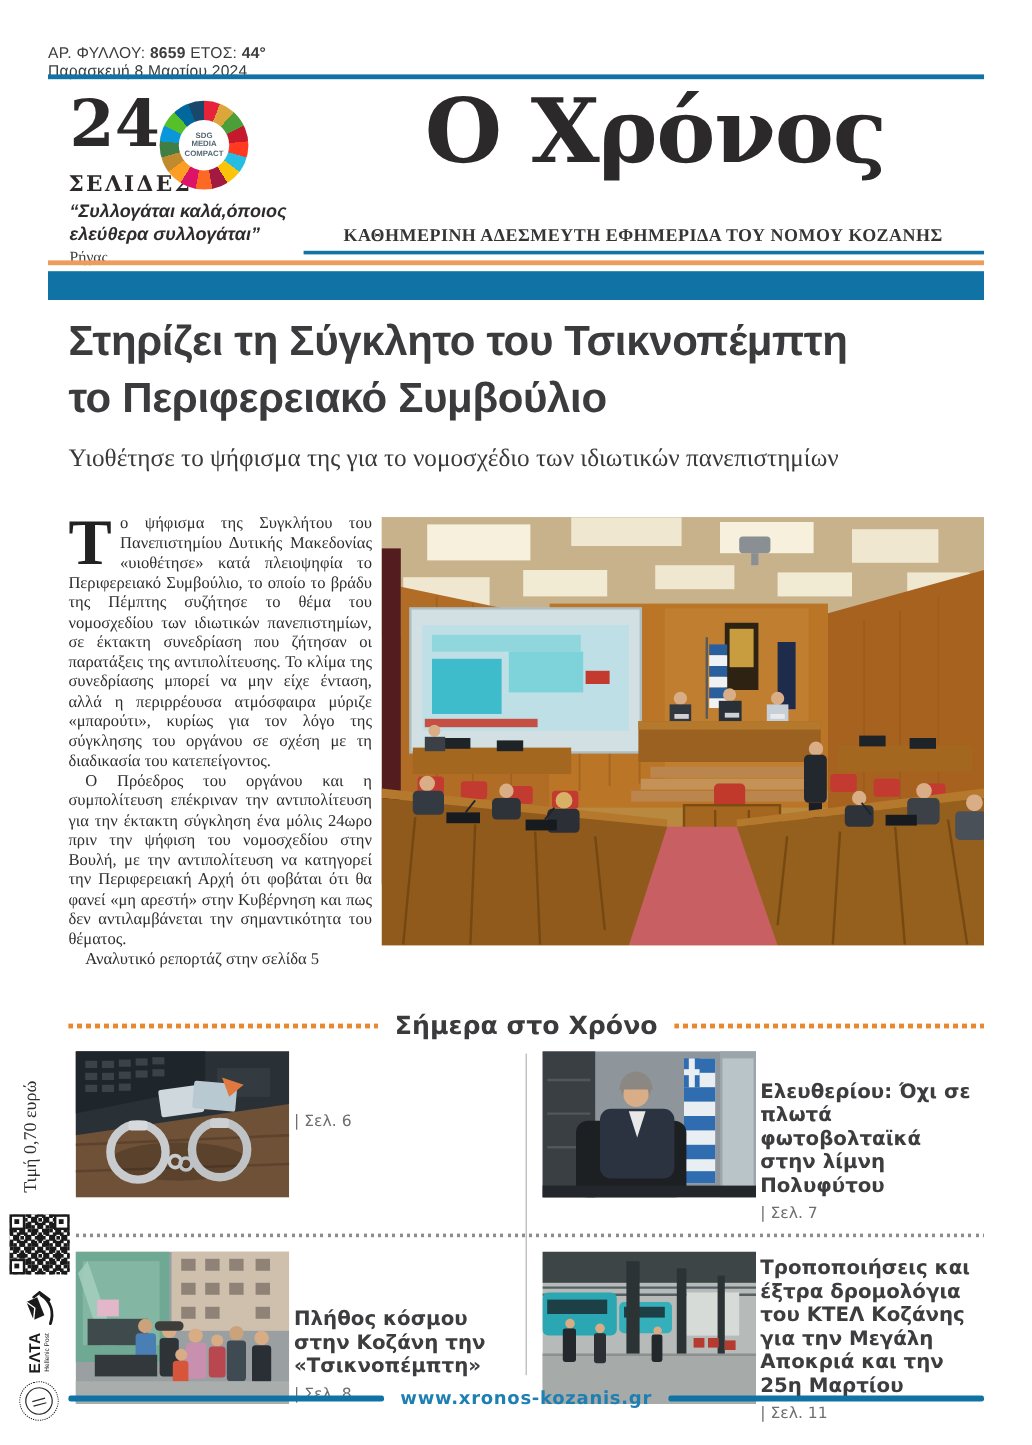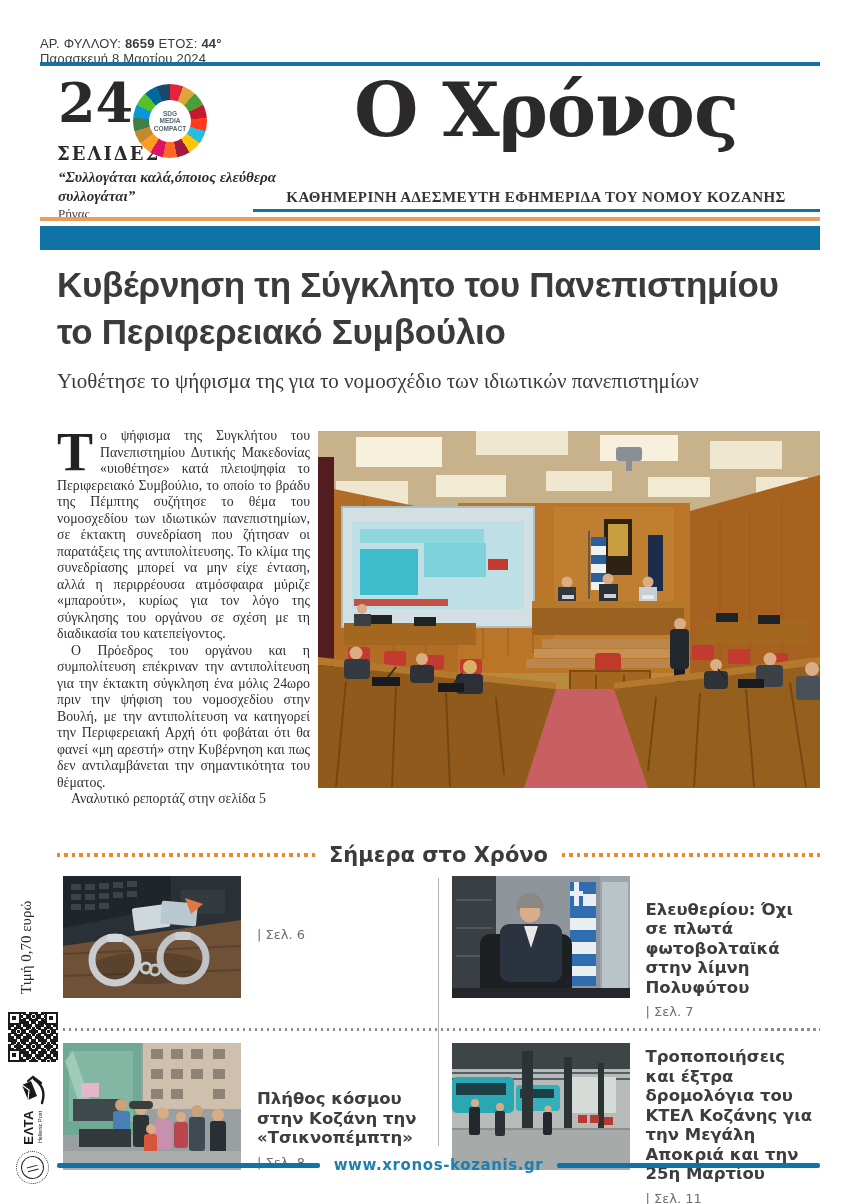--- a/index.html
+++ b/index.html
@@ -21,21 +21,21 @@
   .sdg{left:133px;top:84px;width:74px;height:74px;border-radius:50%;
        background:conic-gradient(#e5243b 0 21deg,#dda63a 21deg 42deg,#4c9f38 42deg 64deg,
         #c5192d 64deg 85deg,#ff3a21 85deg 106deg,#26bde2 106deg 127deg,#fcc30b 127deg 148deg,
         #a21942 148deg 169deg,#fd6925 169deg 191deg,#dd1367 191deg 212deg,#fd9d24 212deg 233deg,
         #bf8b2e 233deg 254deg,#3f7e44 254deg 275deg,#0a97d9 275deg 296deg,#56c02b 296deg 318deg,
         #00689d 318deg 339deg,#19486a 339deg 360deg);}
   .sdg-center{position:absolute;left:50%;top:50%;transform:translate(-50%,-50%);
       width:42px;height:42px;border-radius:50%;background:#fff;display:flex;flex-direction:column;
       align-items:center;justify-content:center;font-size:6.5px;font-weight:700;color:#546671;
       line-height:1.15;text-align:center;}
-  .quote{left:58px;top:168px;width:230px;font-family:Liberation Serif, serif;
+  .quote{left:58px;top:168px;width:230px;font-family:Liberation Sans, sans-serif;
          font-style:italic;font-weight:700;font-size:15px;line-height:1.25;color:#2e2b2c;}
   .quote-author{left:58px;top:206px;font-family:"Liberation Serif",serif;font-size:13px;color:#3c3c3e;}
   .np-title{left:270px;width:552px;top:72px;text-align:center;
         font-family:"DejaVu Serif","Liberation Serif",serif;font-weight:700;font-size:74px;
         line-height:1.05;color:#2c292a;letter-spacing:-1px;}
   .np-subtitle{left:250px;width:572px;top:189px;text-align:center;
         font-family:"Liberation Serif",serif;font-weight:700;font-size:15px;
         letter-spacing:.4px;color:#353537;}
   .subtitle-rule{left:253px;width:567px;top:209px;height:3px;background:#1173a5;}
   .rule-orange{left:40px;right:40px;top:217px;height:3.5px;background:#ec9c5b;}
@@ -56,21 +56,21 @@
 
   
   .today-header{left:57px;right:40px;top:843px;display:flex;align-items:center;gap:14px;}
   .odots{flex:1;height:4px;
      background-image:repeating-linear-gradient(90deg,#e9882e 0 3.5px,transparent 3.5px 7.5px);}
   .today-title{font-family:"DejaVu Sans","Liberation Sans",sans-serif;
      font-weight:700;font-size:21px;color:#3b3b3d;white-space:nowrap;}
   .today-grid{left:63px;width:757px;top:876px;}
   .vdivider{position:absolute;left:375px;top:2px;height:268px;width:1px;background:#b3b3b3;}
   .trow{display:flex;}
-  .tcell{width:50%;box-sizing:border-box;display:flex;gap:16px;}
+  .tcell{width:50%;box-sizing:border-box;display:flex;gap:4px;}
   .tcell.c-left{padding-right:24px;}
   .tcell.c-right{padding-left:10px;padding-right:2px;}
   .tphoto{flex:0 0 auto;}
   .tphoto svg{display:block;}
   .ttext{min-width:0;}
   .theadline{font-family:"DejaVu Sans","Liberation Sans",sans-serif;font-weight:700;
              font-size:16.5px;line-height:1.18;color:#3d3d3f;}
   .tpage{margin-top:7px;font-family:"DejaVu Sans","Liberation Sans",sans-serif;
          font-size:13px;color:#6e6e70;}
   .mt44{margin-top:44px;} .mt24{margin-top:24px;} .mt46{margin-top:46px;} .mt4{margin-top:4px;}
@@ -132,21 +132,21 @@
 </div>
 <div class="abs quote">“Συλλογάται καλά,όποιος ελεύθερα συλλογάται”</div>
 <div class="abs quote-author">Ρήγας</div>
 <h1 class="abs np-title" style="margin:0;">Ο Χρόνος</h1>
 <div class="abs np-subtitle">ΚΑΘΗΜΕΡΙΝΗ ΑΔΕΣΜΕΥΤΗ ΕΦΗΜΕΡΙΔΑ ΤΟΥ ΝΟΜΟΥ ΚΟΖΑΝΗΣ</div>
 <div class="abs subtitle-rule"></div>
 <div class="abs rule-orange"></div>
 <div class="abs blue-band"></div>
 
 <h2 class="abs headline" style="margin:0;">
-  <div>Κυβέρνηση τη Σύγκλητο του Πανεπιστημίου</div>
+  <div>Στηρίζει τη Σύγκλητο του Τσικνοπέμπτη</div>
   <div>το Περιφερειακό Συμβούλιο</div>
 </h2>
 <div class="abs subheadline">Υιοθέτησε το ψήφισμα της για το νομοσχέδιο των ιδιωτικών πανεπιστημίων</div>
 
 <article class="abs article-col">
   <p><span class="dropcap">Τ</span><span>ο ψήφισμα της Συγκλήτου του Πανεπιστημίου Δυτικής Μακεδονίας «υιοθέτησε» κατά πλειοψηφία το Περιφερειακό Συμβούλιο, το οποίο το βράδυ της Πέμπτης συζήτησε το θέμα του νομοσχεδίου των ιδιωτικών πανεπιστημίων, σε έκτακτη συνεδρίαση που ζήτησαν οι παρατάξεις της αντιπολίτευσης. Το κλίμα της συνεδρίασης μπορεί να μην είχε ένταση, αλλά η περιρρέουσα ατμόσφαιρα μύριζε «μπαρούτι», κυρίως για τον λόγο της σύγκλησης του οργάνου σε σχέση με τη διαδικασία του κατεπείγοντος.</span></p>
   <p class="indent">Ο Πρόεδρος του οργάνου και η συμπολίτευση επέκριναν την αντιπολίτευση για την έκτακτη σύγκληση ένα μόλις 24ωρο πριν την ψήφιση του νομοσχεδίου στην Βουλή, με την αντιπολίτευση να κατηγορεί την Περιφερειακή Αρχή ότι φοβάται ότι θα φανεί «μη αρεστή» στην Κυβέρνηση και πως δεν αντιλαμβάνεται την σημαντικότητα του θέματος.</p>
   <p class="indent">Αναλυτικό ρεπορτάζ στην σελίδα 5</p>
 </article>
 

